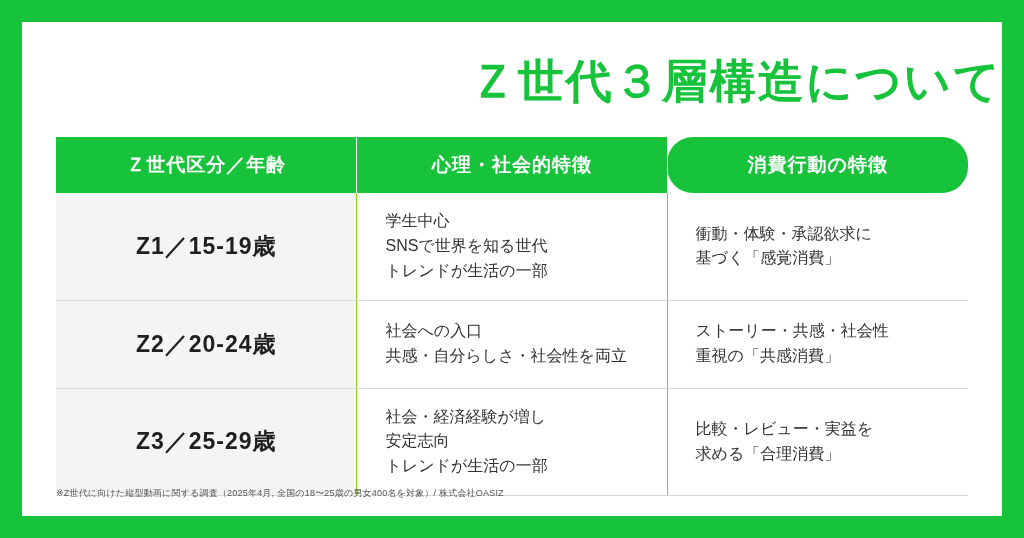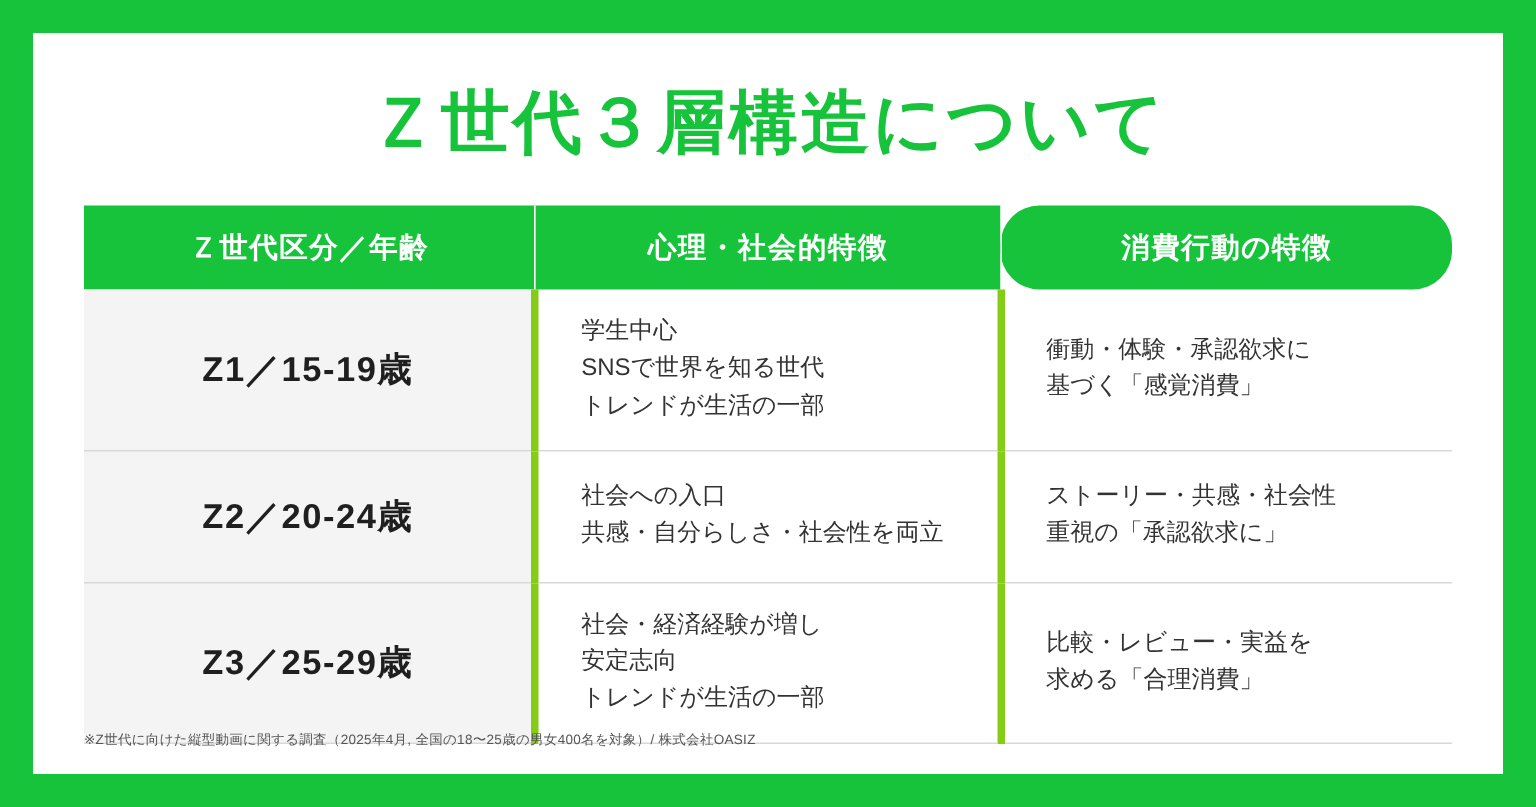--- a/index.html
+++ b/index.html
@@ -16,21 +16,21 @@
   .slide {
     position: absolute;
     left: 22px;
     top: 22px;
     width: 980px;
     height: 494px;
     background: #ffffff;
     box-sizing: border-box;
   }
   .title {
-    text-align: center;
+    text-align: right;
     color: #16c33a;
     font-size: 46px;
     font-weight: bold;
     letter-spacing: 2px;
     margin-top: 32px;
     line-height: 1.2;
     white-space: nowrap;
   }
   .table-wrap {
     margin: 28px auto 0 auto;
@@ -50,21 +50,21 @@
     padding: 15px 16px;
     text-align: center;
     border-right: 1px solid #ffffff;
   }
   thead th:last-child { border-right: none; border-radius: 26px; }
   col.c1 { width: 33%; }
   col.c2 { width: 34%; }
   col.c3 { width: 33%; }
   tbody td {
     border-bottom: 1px solid #d8d8d8;
-    border-right: 5px solid #84cc16;
+    border-right: 1px solid #84cc16;
     vertical-align: middle;
     padding: 16px 14px;
     height: 88px;
     box-sizing: border-box;
   }
   tbody td:last-child { border-right: none; }
   tbody tr td.seg {
     background: #f4f4f4;
     text-align: center;
     color: #1f1f1f;
@@ -126,21 +126,21 @@
         </tr>
 
         <tr>
           <td class="seg">Z2／20-24歳</td>
           <td class="desc">
             <span class="line">社会への入口</span>
             <span class="line">共感・自分らしさ・社会性を両立</span>
           </td>
           <td class="desc">
             <span class="line">ストーリー・共感・社会性</span>
-            <span class="line">重視の「承認欲求に」</span>
+            <span class="line">重視の「共感消費」</span>
           </td>
         </tr>
 
         <tr>
           <td class="seg">Z3／25-29歳</td>
           <td class="desc">
             <span class="line">社会・経済経験が増し</span>
             <span class="line">安定志向</span>
             <span class="line">トレンドが生活の一部</span>
           </td>

